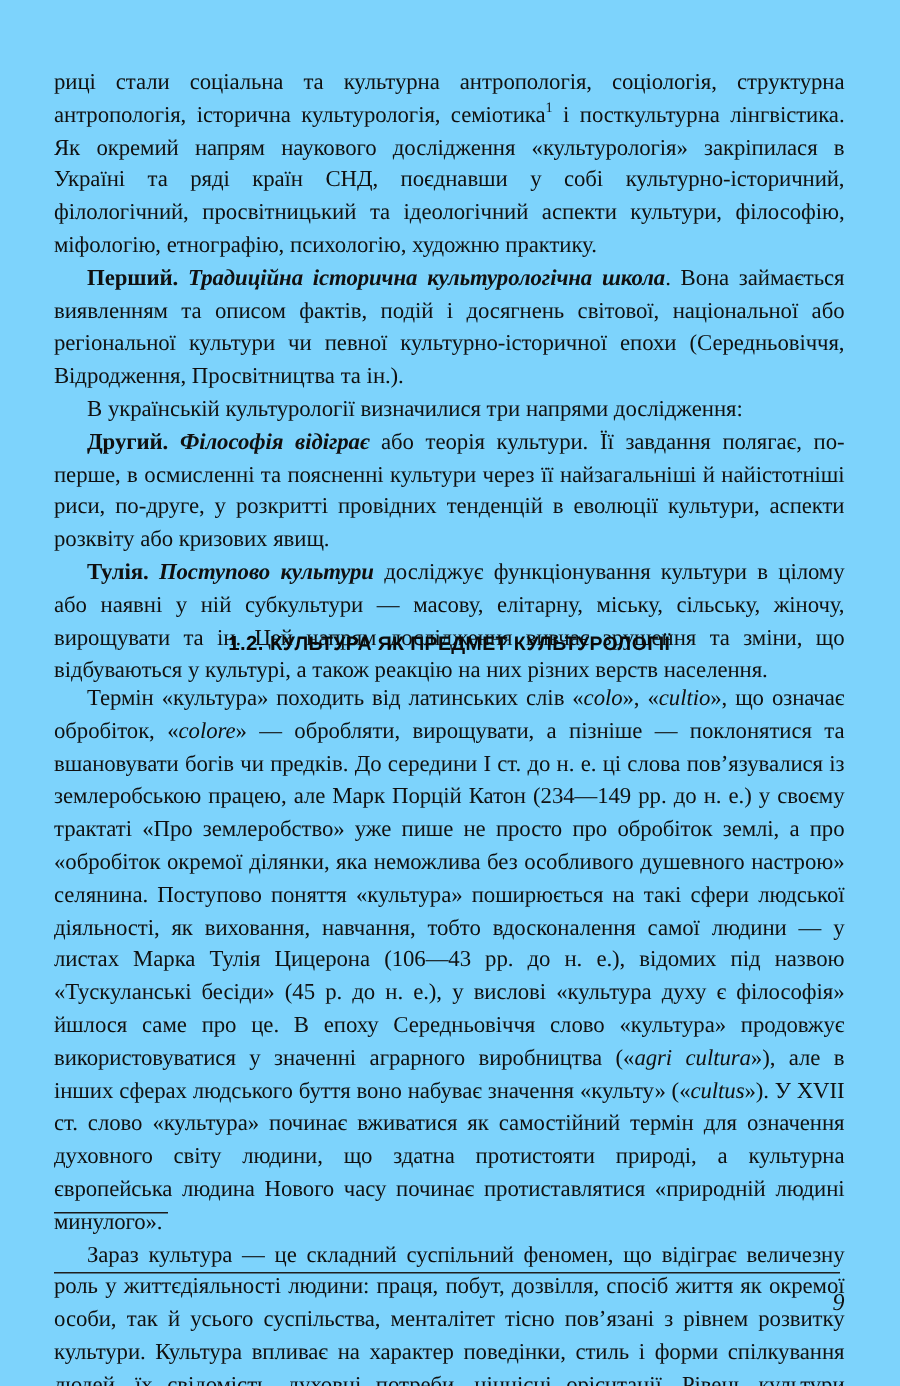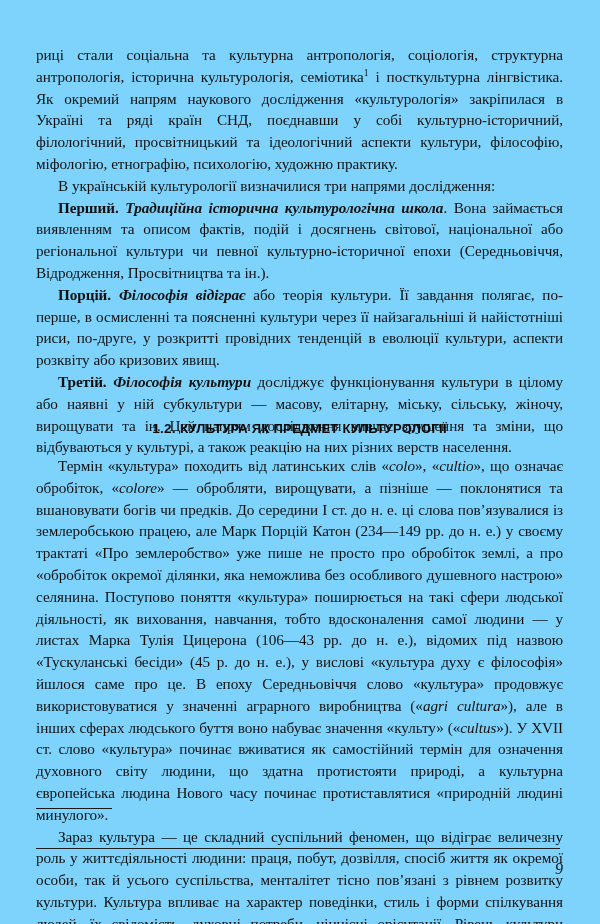--- a/index.html
+++ b/index.html
@@ -130,27 +130,27 @@
 </style>
 </head>
 <body>
 
 <div class="page">
 
   <div class="body-col">
 
     <p class="para no-indent"><span>риці стали соціальна та культурна антропологія, соціологія, структурна антропологія, історична культурологія, семіотика</span><sup class="fn-ref">1</sup><span> і посткультурна лінгвістика. Як окремий напрям наукового дослідження «культурологія» закріпилася в Україні та ряді країн СНД, поєднавши у собі культурно-історичний, філологічний, просвітницький та ідеологічний аспекти культури, філософію, міфологію, етнографію, психологію, художню практику.</span></p>
 
+    <p class="para"><b class="run-bold">Перший.</b><span> </span><b class="run-bolditalic">Традиційна історична культурологічна школа</b><span>. Вона займається виявленням та описом фактів, подій і досягнень світової, національної або регіональної культури чи певної культурно-історичної епохи (Середньовіччя, Відродження, Просвітництва та ін.).</span></p>
+
     <p class="para"><span>В українській культурології визначилися три напрями дослідження:</span></p>
 
-    <p class="para"><b class="run-bold">Перший.</b><span> </span><b class="run-bolditalic">Традиційна історична культурологічна школа</b><span>. Вона займається виявленням та описом фактів, подій і досягнень світової, національної або регіональної культури чи певної культурно-історичної епохи (Середньовіччя, Відродження, Просвітництва та ін.).</span></p>
+    <p class="para"><b class="run-bold">Другий.</b><span> </span><b class="run-bolditalic">Філософія відіграє</b><span> або теорія культури. Її завдання полягає, по-перше, в осмисленні та поясненні культури через її найзагальніші й найістотніші риси, по-друге, у розкритті провідних тенденцій в еволюції культури, аспекти розквіту або кризових явищ.</span></p>
 
-    <p class="para"><b class="run-bold">Порцій.</b><span> </span><b class="run-bolditalic">Філософія відіграє</b><span> або теорія культури. Її завдання полягає, по-перше, в осмисленні та поясненні культури через її найзагальніші й найістотніші риси, по-друге, у розкритті провідних тенденцій в еволюції культури, аспекти розквіту або кризових явищ.</span></p>
-
-    <p class="para"><b class="run-bold">Третій.</b><span> </span><b class="run-bolditalic">Філософія культури</b><span> досліджує функціонування культури в цілому або наявні у ній субкультури — масову, елітарну, міську, сільську, жіночу, вирощувати та ін. Цей напрям дослідження вивчає зрушення та зміни, що відбуваються у культурі, а також реакцію на них різних верств населення.</span></p>
+    <p class="para"><b class="run-bold">Тулія.</b><span> </span><b class="run-bolditalic">Поступово культури</b><span> досліджує функціонування культури в цілому або наявні у ній субкультури — масову, елітарну, міську, сільську, жіночу, вирощувати та ін. Цей напрям дослідження вивчає зрушення та зміни, що відбуваються у культурі, а також реакцію на них різних верств населення.</span></p>
 
 
   </div>
 
   <div class="section-heading"><span>1.2.</span> <span>К</span><span class="sc">УЛЬТУРА ЯК ПРЕДМЕТ КУЛЬТУРОЛОГІЇ</span></div>
 
   <div class="body-col" style="top:455px;">
 
     <p class="para"><span>Термін «культура» походить від латинських слів «</span><i class="run-italic">colo</i><span>», «</span><i class="run-italic">cultio</i><span>», що означає обробіток, «</span><i class="run-italic">colore</i><span>» — обробляти, вирощувати, а пізніше — поклонятися та вшановувати богів чи предків. До середини I ст. до н. е. ці слова пов’язувалися із землеробською працею, але Марк Порцій Катон (234—149 рр. до н. е.) у своєму трактаті «Про землеробство» уже пише не просто про обробіток землі, а про «обробіток окремої ділянки, яка неможлива без особливого душевного настрою» селянина. Поступово поняття «культура» поширюється на такі сфери людської діяльності, як виховання, навчання, тобто вдосконалення самої людини — у листах Марка Тулія Цицерона (106—43 рр. до н. е.), відомих під назвою «Тускуланські бесіди» (45 р. до н. е.), у вислові «культура духу є філософія» йшлося саме про це. В епоху Середньовіччя слово «культура» продовжує використовуватися у значенні аграрного виробництва («</span><i class="run-italic">agri cultura</i><span>»), але в інших сферах людського буття воно набуває значення «культу» («</span><i class="run-italic">cultus</i><span>»). У XVII ст. слово «культура» починає вживатися як самостійний термін для означення духовного світу людини, що здатна протистояти природі, а культурна європейська людина Нового часу починає протиставлятися «природній людині минулого».</span></p>
 

